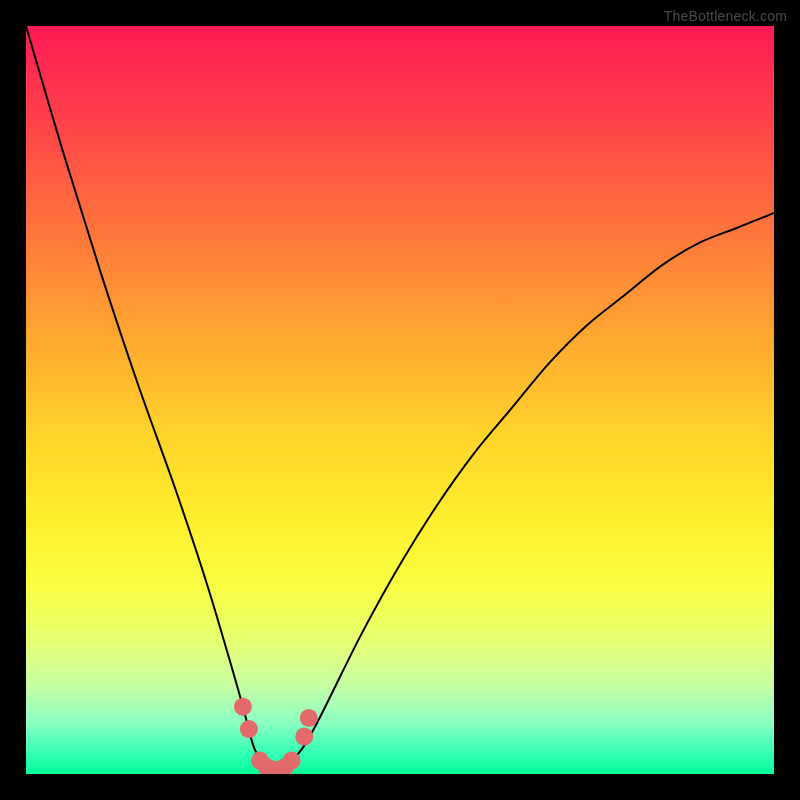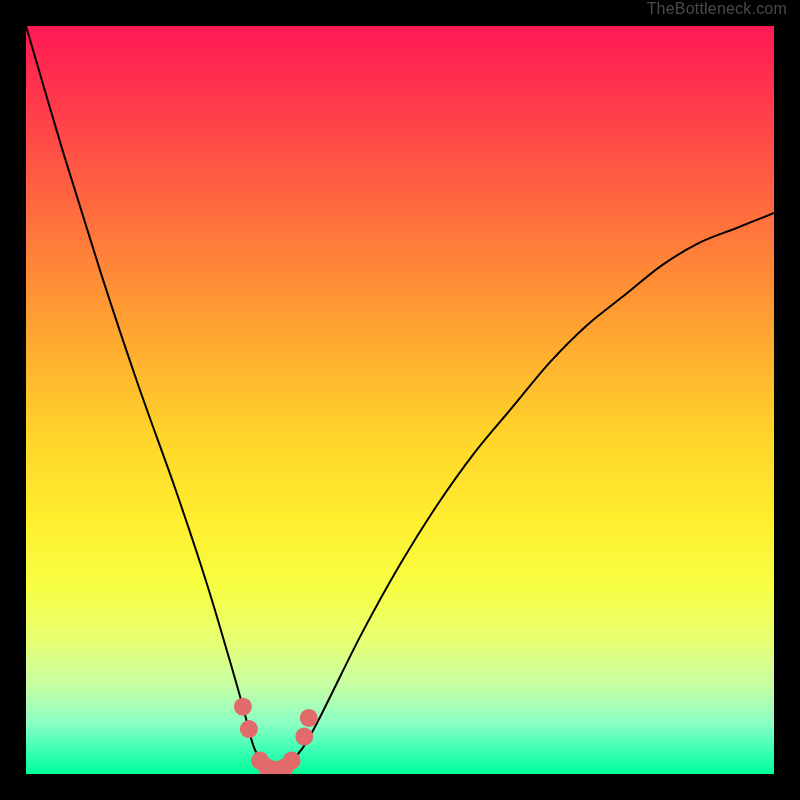--- a/index.html
+++ b/index.html
@@ -32,24 +32,24 @@
       #f7ff43 75%,
       #e7ff71 82%,
       #c8ffa3 88%,
       #8effc3 93%,
       #39ffb5 97%,
       #00ff99 100%
     );
   }
   .watermark {
     position: absolute;
-    top: 0;
+    top: 8px;
     right: 13px;
     font-family: Arial, Helvetica, sans-serif;
-    font-size: 16px;
+    font-size: 14px;
     font-weight: 500;
     color: #4a4a4a;
     letter-spacing: 0.2px;
   }
   .plot {
     position: absolute;
     left: 0; top: 0;
     width: 748px;
     height: 748px;
   }

